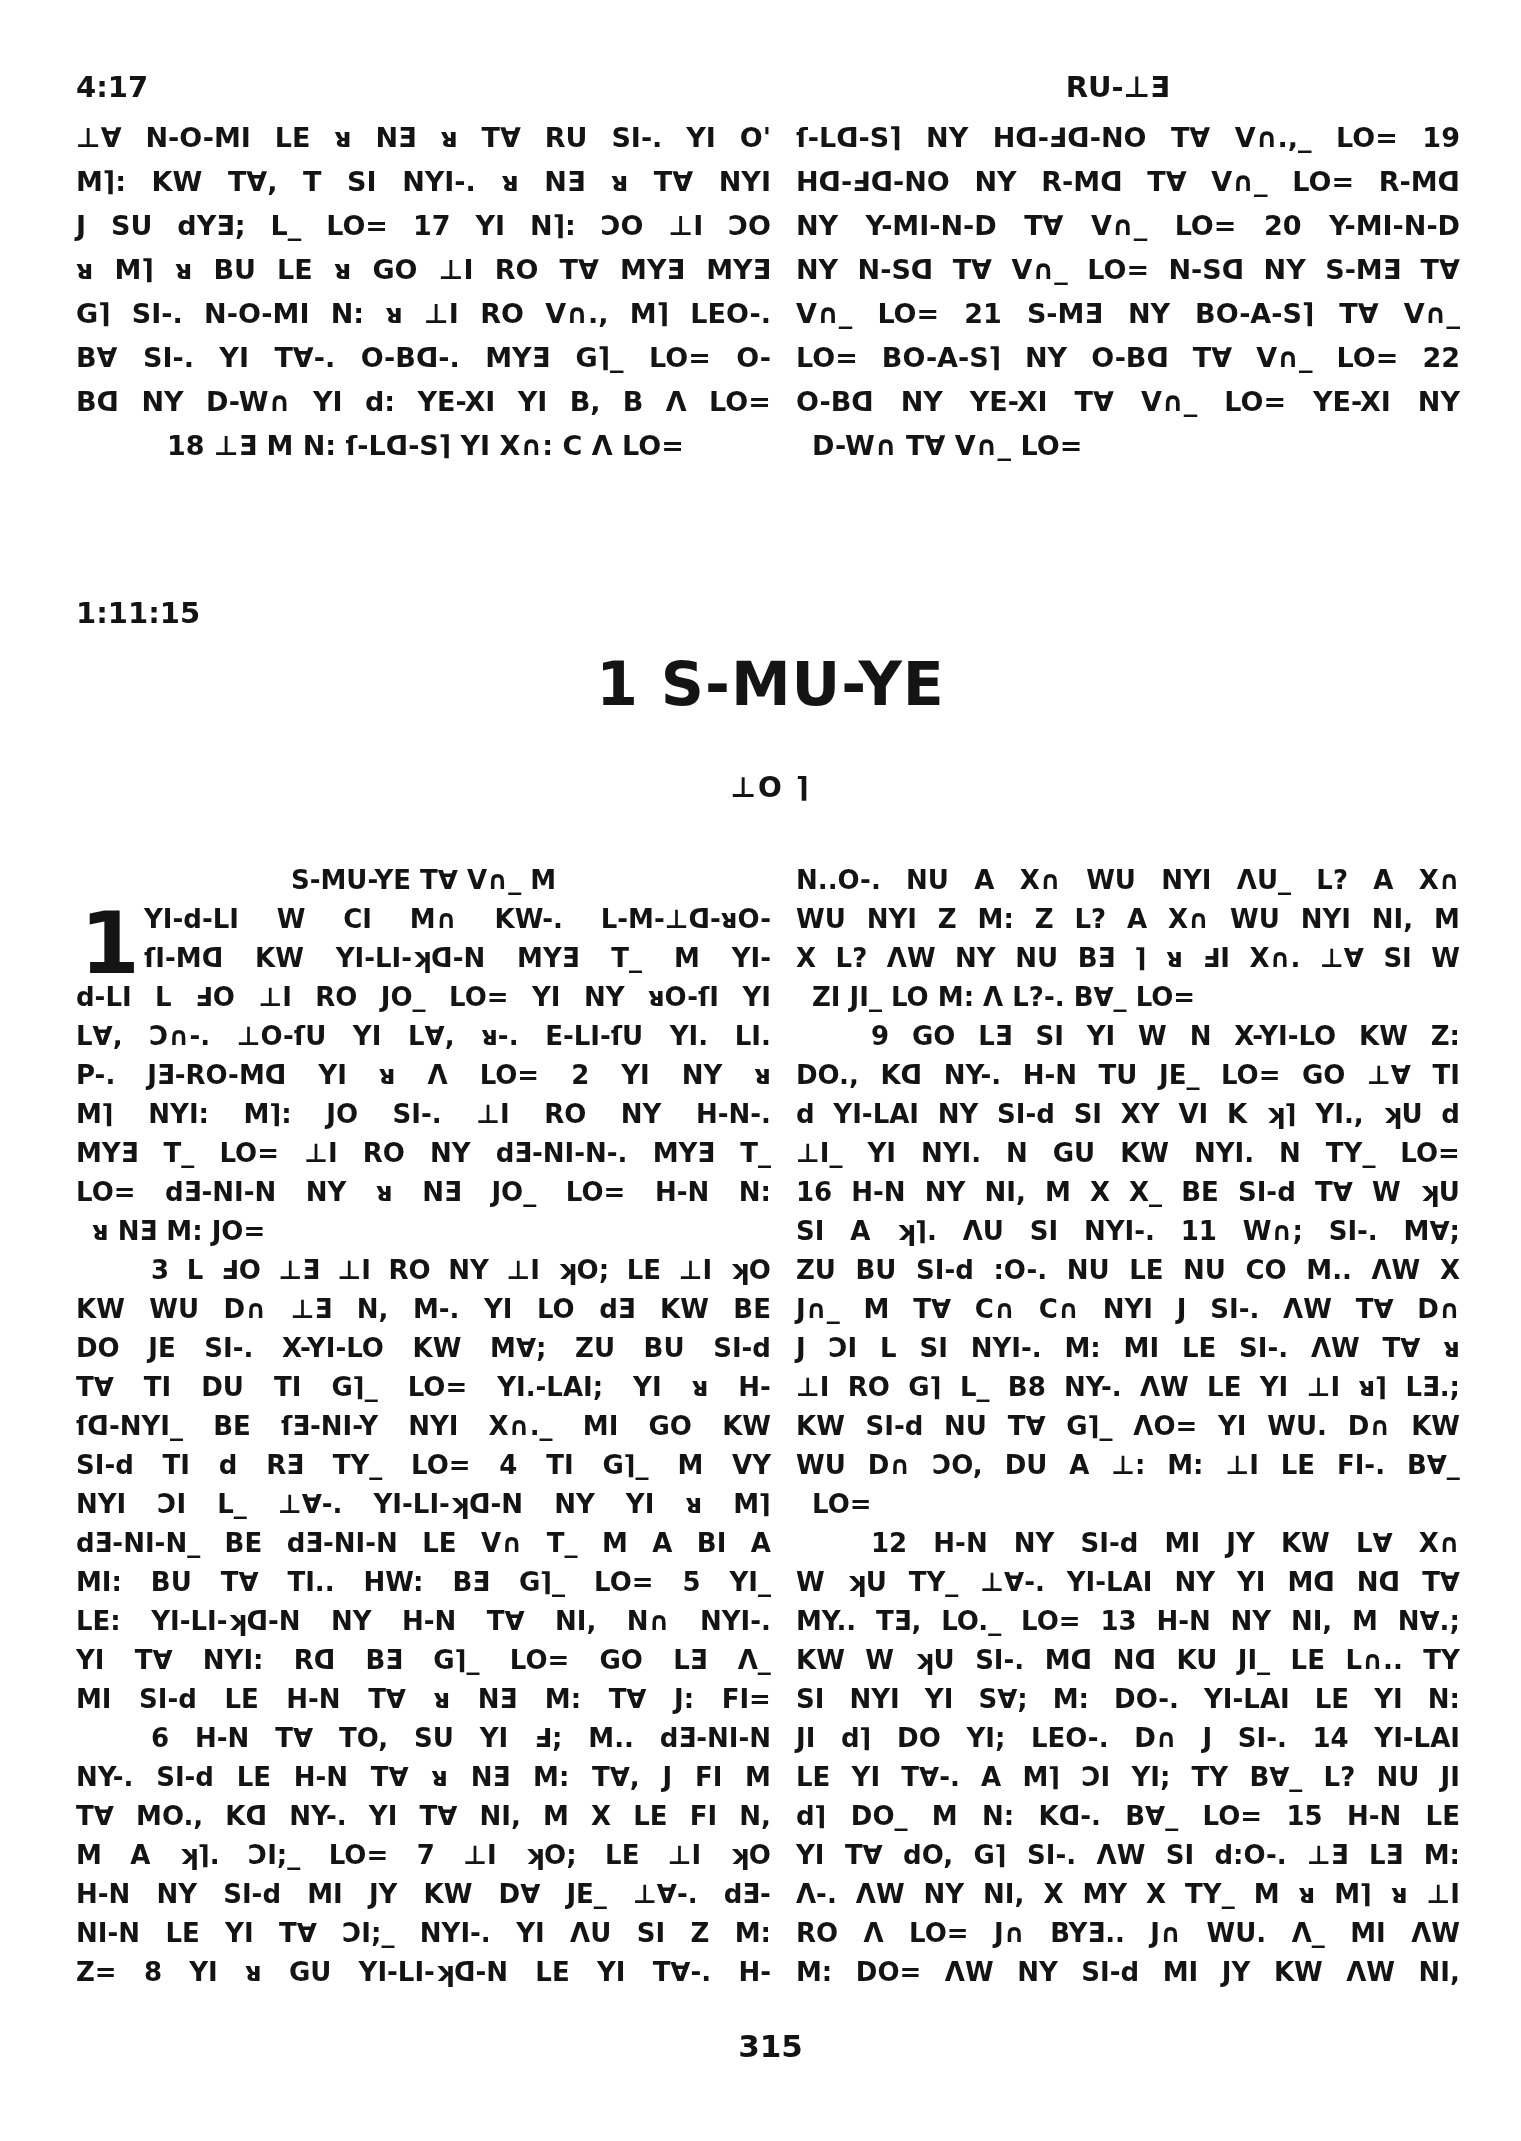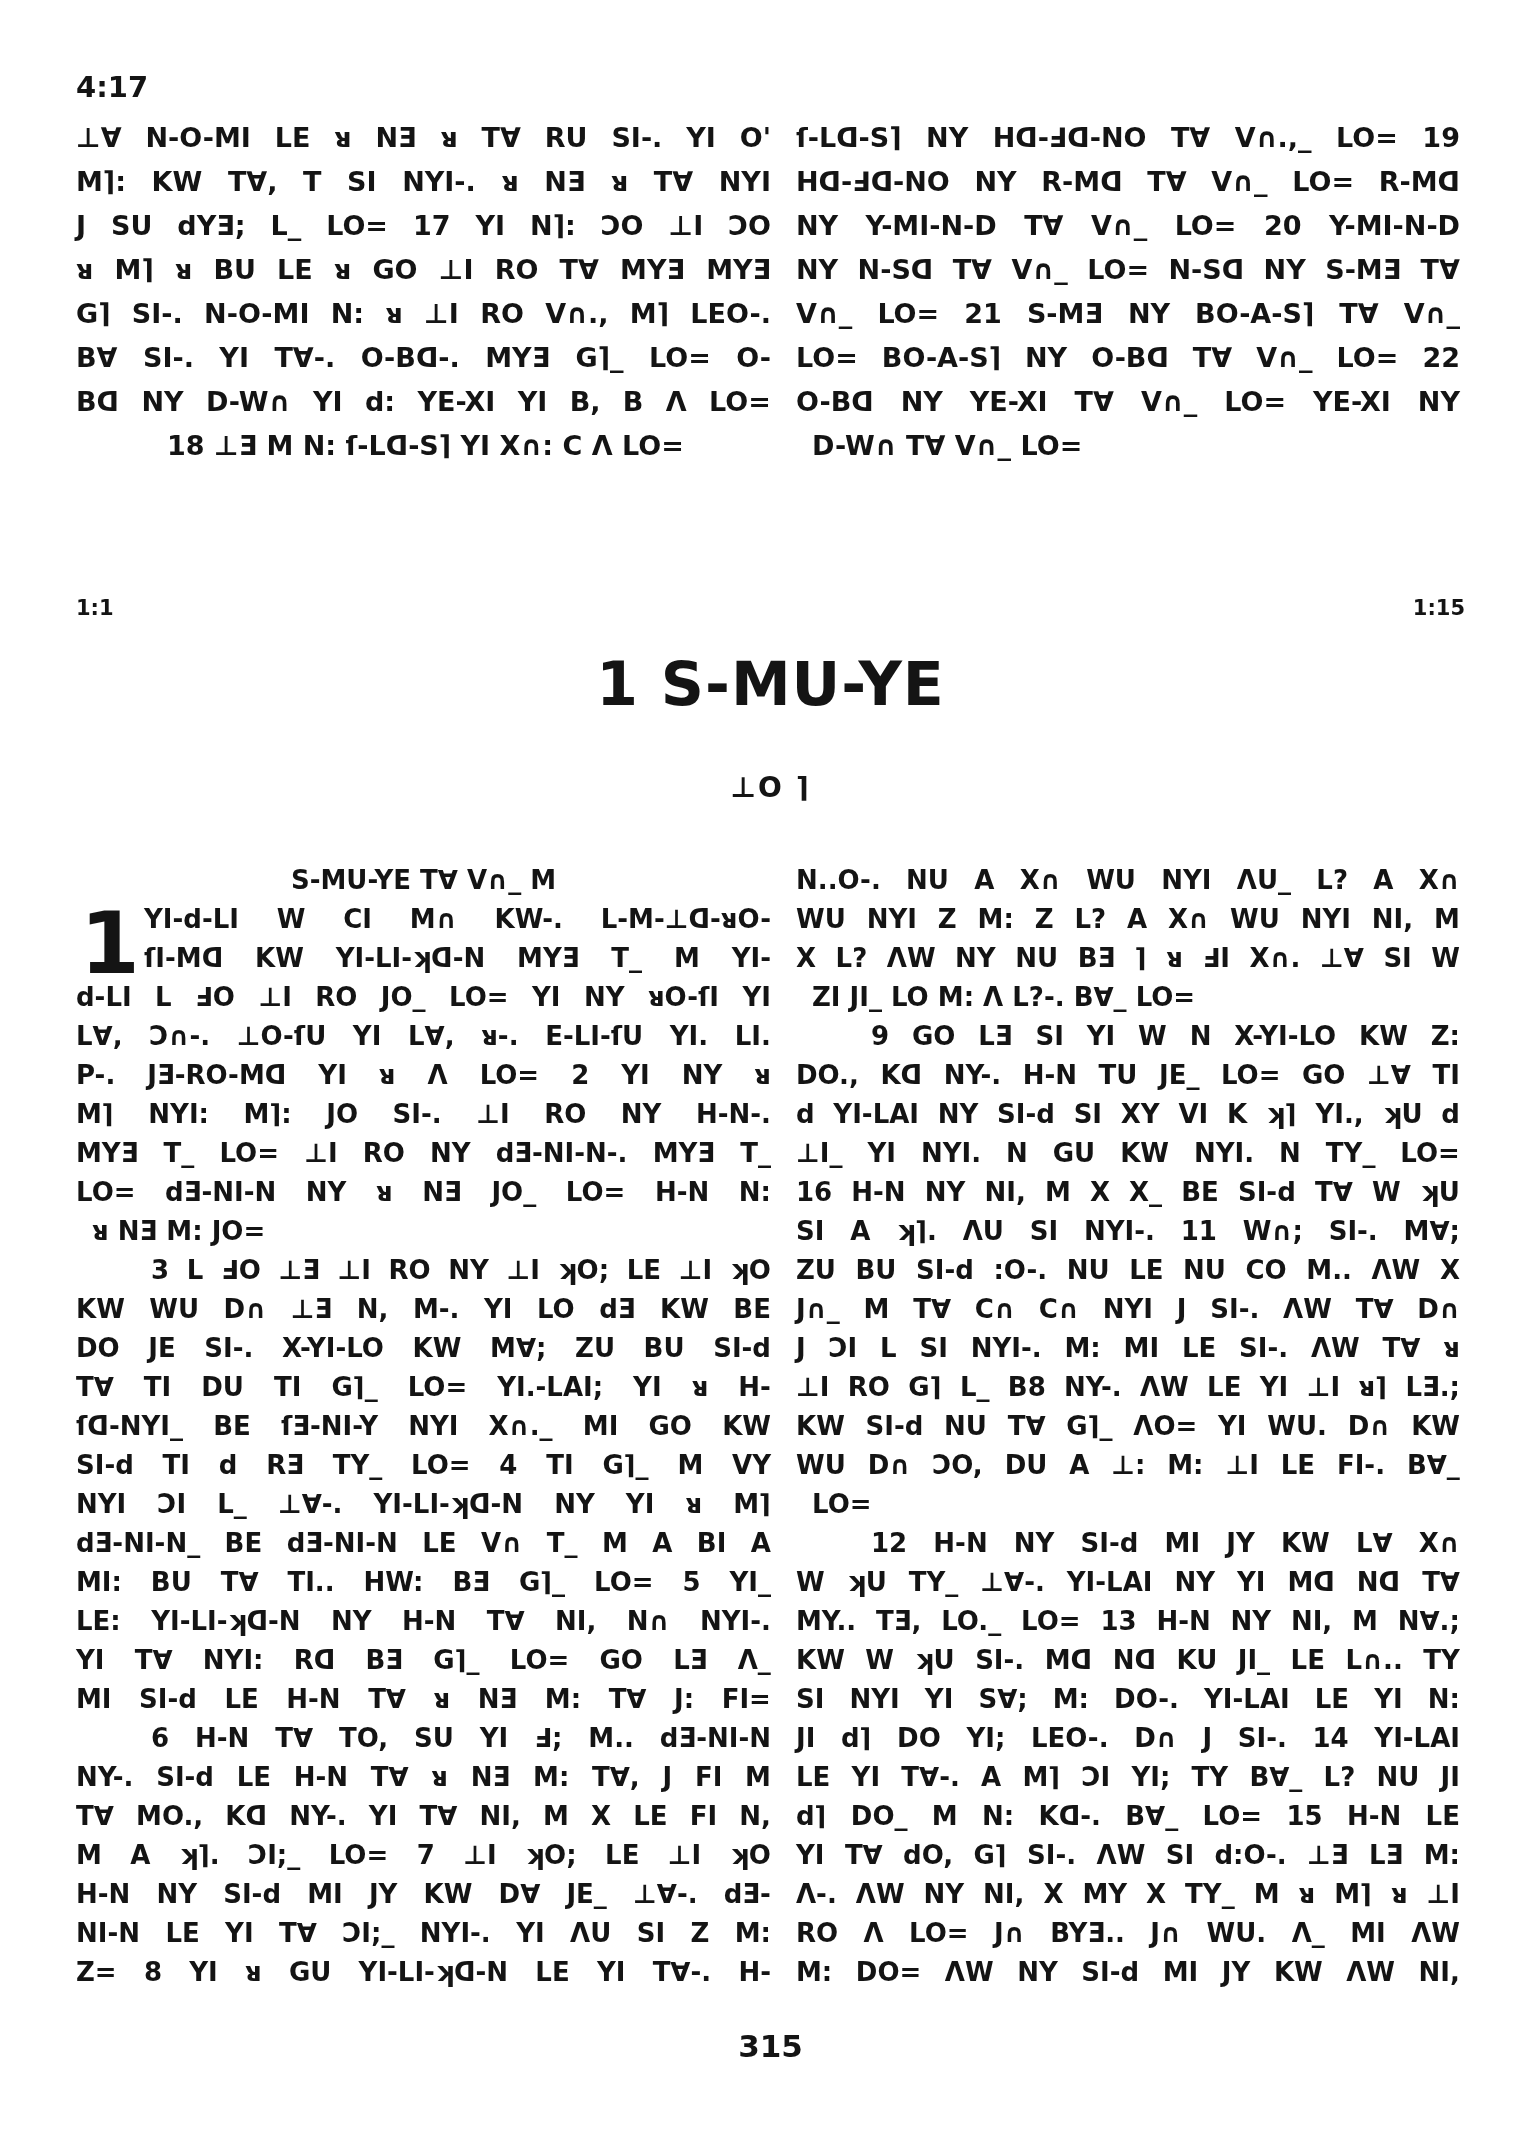--- a/index.html
+++ b/index.html
@@ -25,36 +25,37 @@
 
   .topsec .line{line-height:44px;font-size:27px;}
   .mainsec .line{line-height:39px;font-size:26px;}
 
   .line{display:flex;justify-content:space-between;white-space:nowrap;}
   .line span{display:block;}
   .line.last{display:block;margin-left:16px;}
   .line.ind{padding-left:75px;box-sizing:border-box;}
   .line.inset{margin-left:68px;}
 
-  .mid-header{display:flex;justify-content:space-between;font-size:21px;margin-top:128px;height:36px;align-items:baseline;}
+  .mid-header{display:flex;font-size:29px;margin-top:128px;height:36px;align-items:baseline;}
   .book-title{text-align:center;font-size:60px;line-height:72px;margin-top:16px;letter-spacing:1px;}
   .book-subtitle{text-align:center;font-size:28px;line-height:30px;margin-top:53px;letter-spacing:2px;}
   .mainsec{margin-top:58px;}
   .col-heading{text-align:center;font-size:26px;line-height:39px;}
   .col-l{position:relative;}
   .drop-cap{position:absolute;left:4px;top:44px;font-size:86px;line-height:76px;}
   .page-number{text-align:center;font-size:31px;margin-top:36px;}
 </style>
 </head>
 <body>
 
 <div class="page">
 
   <div class="running-header">
     <span class="lft">4:17</span>
+    <span class="ctr">RU-⊥Ǝ</span>
   </div>
 
   <div class="cols topsec">
     <div class="col-l">
         <div class="line">
           <span>⊥∀</span>
           <span>N-O-MI</span>
           <span>LE</span>
           <span>ᴚ</span>
           <span>NƎ</span>

